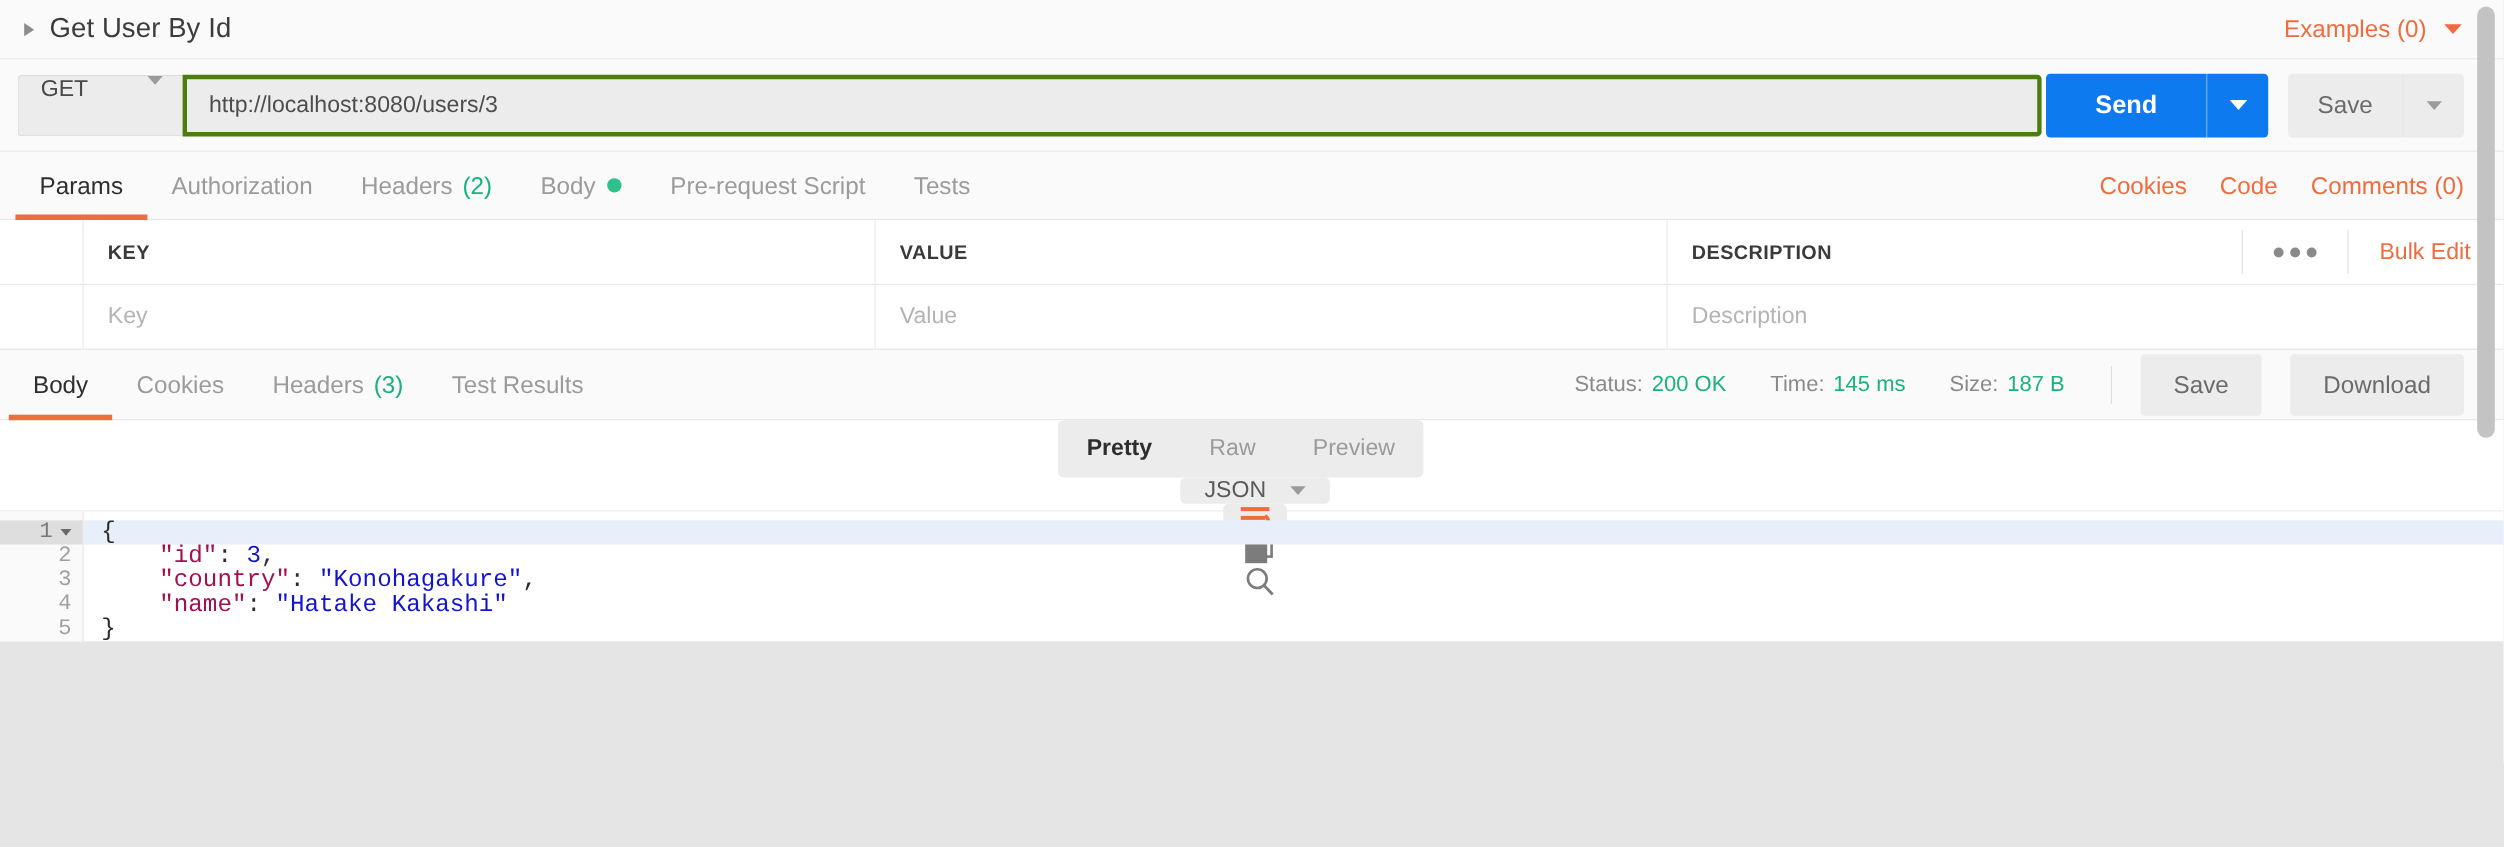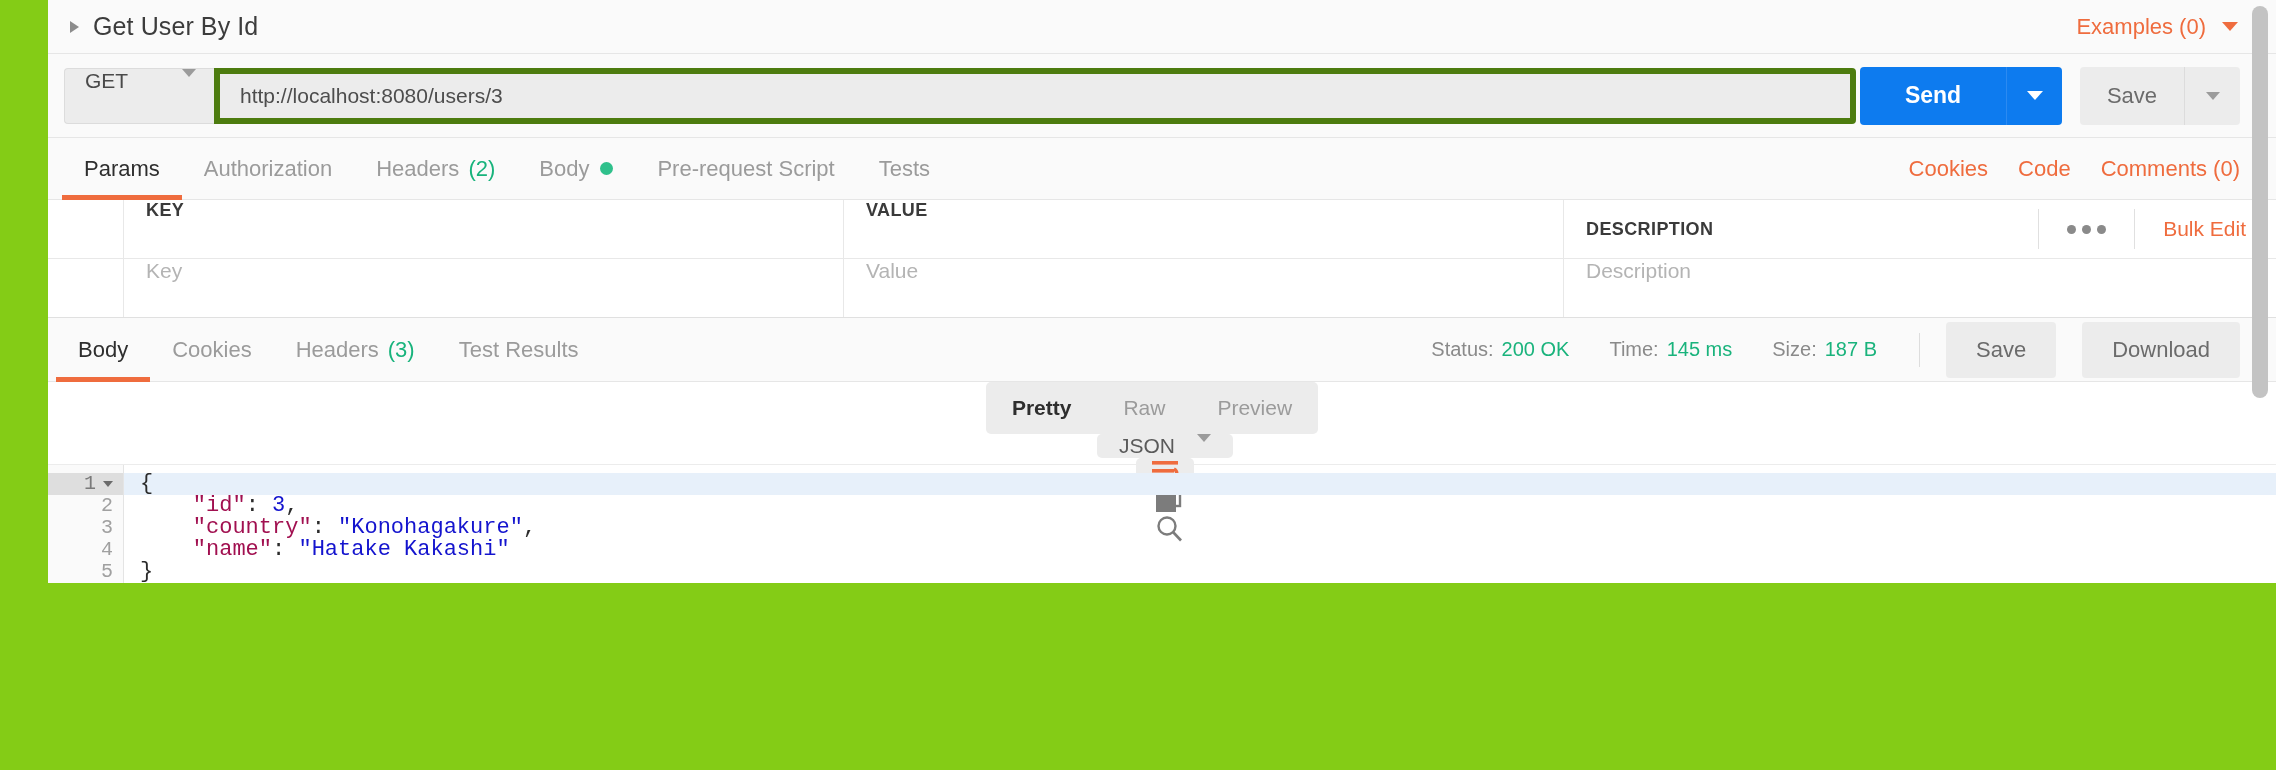--- a/index.html
+++ b/index.html
@@ -3,21 +3,21 @@
 <meta charset="utf-8">
 <style>
   * { box-sizing: border-box; margin: 0; padding: 0; }
   html, body {
     width: 2276px; height: 770px;
     background: #fafafa;
     font-family: "Liberation Sans", sans-serif;
     color: #333;
     overflow: hidden;
   }
-  .app { position: relative; width: 2276px; height: 770px; background: #84cc16; padding-left: 48px; }
+  .app { position: relative; width: 2276px; height: 770px; background: #e5e5e5; }
 
   
   .titlebar {
     height: 54px; background: #fafafa;
     display: flex; align-items: center;
     border-bottom: 1px solid #e6e6e6;
     padding: 0 38px 0 22px;
   }
   .collapse-tri {
     width: 0; height: 0;
@@ -54,21 +54,21 @@
   .method-label { font-size: 21px; color: #4a4a4a; }
   .caret-sm {
     width: 0; height: 0;
     border-top: 8px solid #9b9b9b;
     border-left: 7px solid transparent;
     border-right: 7px solid transparent;
   }
   .url-box {
     flex: 1; height: 56px;
     background: #ececec;
-    border: 6px solid #4d7c0f;
+    border: 4px solid #4d7c0f;
     border-radius: 0 4px 4px 0;
     display: flex; align-items: center;
     padding: 0 20px;
   }
   .url-text { font-size: 21px; color: #4d4d4d; }
   .send-group { display: flex; margin-left: 4px; }
   .send-btn {
     background: #0d7bef; color: #fff;
     width: 146px; height: 58px;
     border: none; border-radius: 4px 0 0 4px;
@@ -130,21 +130,21 @@
     background: #2fc08b; margin-left: 11px;
   }
   .rlink { font-size: 22px; color: #ef6c3e; margin-left: 30px; }
 
   
   .ptable { background: #fff; }
   .prow { display: flex; height: 59px; }
   .prow.head { border-bottom: 1px solid #e8e8e8; }
   .pcell {
     border-right: 1px solid #e8e8e8;
-    display: flex; 
+    display: flex; align-items: center;
     padding: 0 22px;
   }
   .pcell.chk { width: 76px; padding: 0; border-left: none; }
   .pcell.key { width: 720px; }
   .pcell.val { width: 720px; }
   .pcell.desc { flex: 1; border-right: none; }
   .hdr-txt { font-size: 18px; font-weight: bold; color: #3a3a3a; letter-spacing: .4px; }
   .ph-txt { font-size: 21px; color: #b4b4b4; }
   .bulk-wrap {
     display: flex; align-items: center; justify-content: flex-end;
@@ -200,21 +200,21 @@
     display: flex; background: #ececec; border-radius: 5px; height: 52px;
     align-items: center;
   }
   .seg-item {
     font-size: 21px; color: #9b9b9b;
     padding: 0 26px; height: 52px;
     display: flex; align-items: center;
   }
   .seg-item.active { color: #2e2e2e; font-weight: bold; }
   .json-sel {
-    display: flex; align-items: flex-start; gap: 22px;
+    display: flex; align-items: center; gap: 22px;
     background: #ececec; border-radius: 5px;
     height: 52px; padding: 0 22px; margin-left: 26px;
   }
   .json-lbl { font-size: 21px; color: #5a5a5a; }
   .wrap-btn {
     width: 58px; height: 52px; background: #ececec;
     border-radius: 5px; margin-left: 26px;
     display: flex; align-items: center; justify-content: center;
   }
   .icon-btn { margin-left: 34px; display: flex; align-items: center; }

